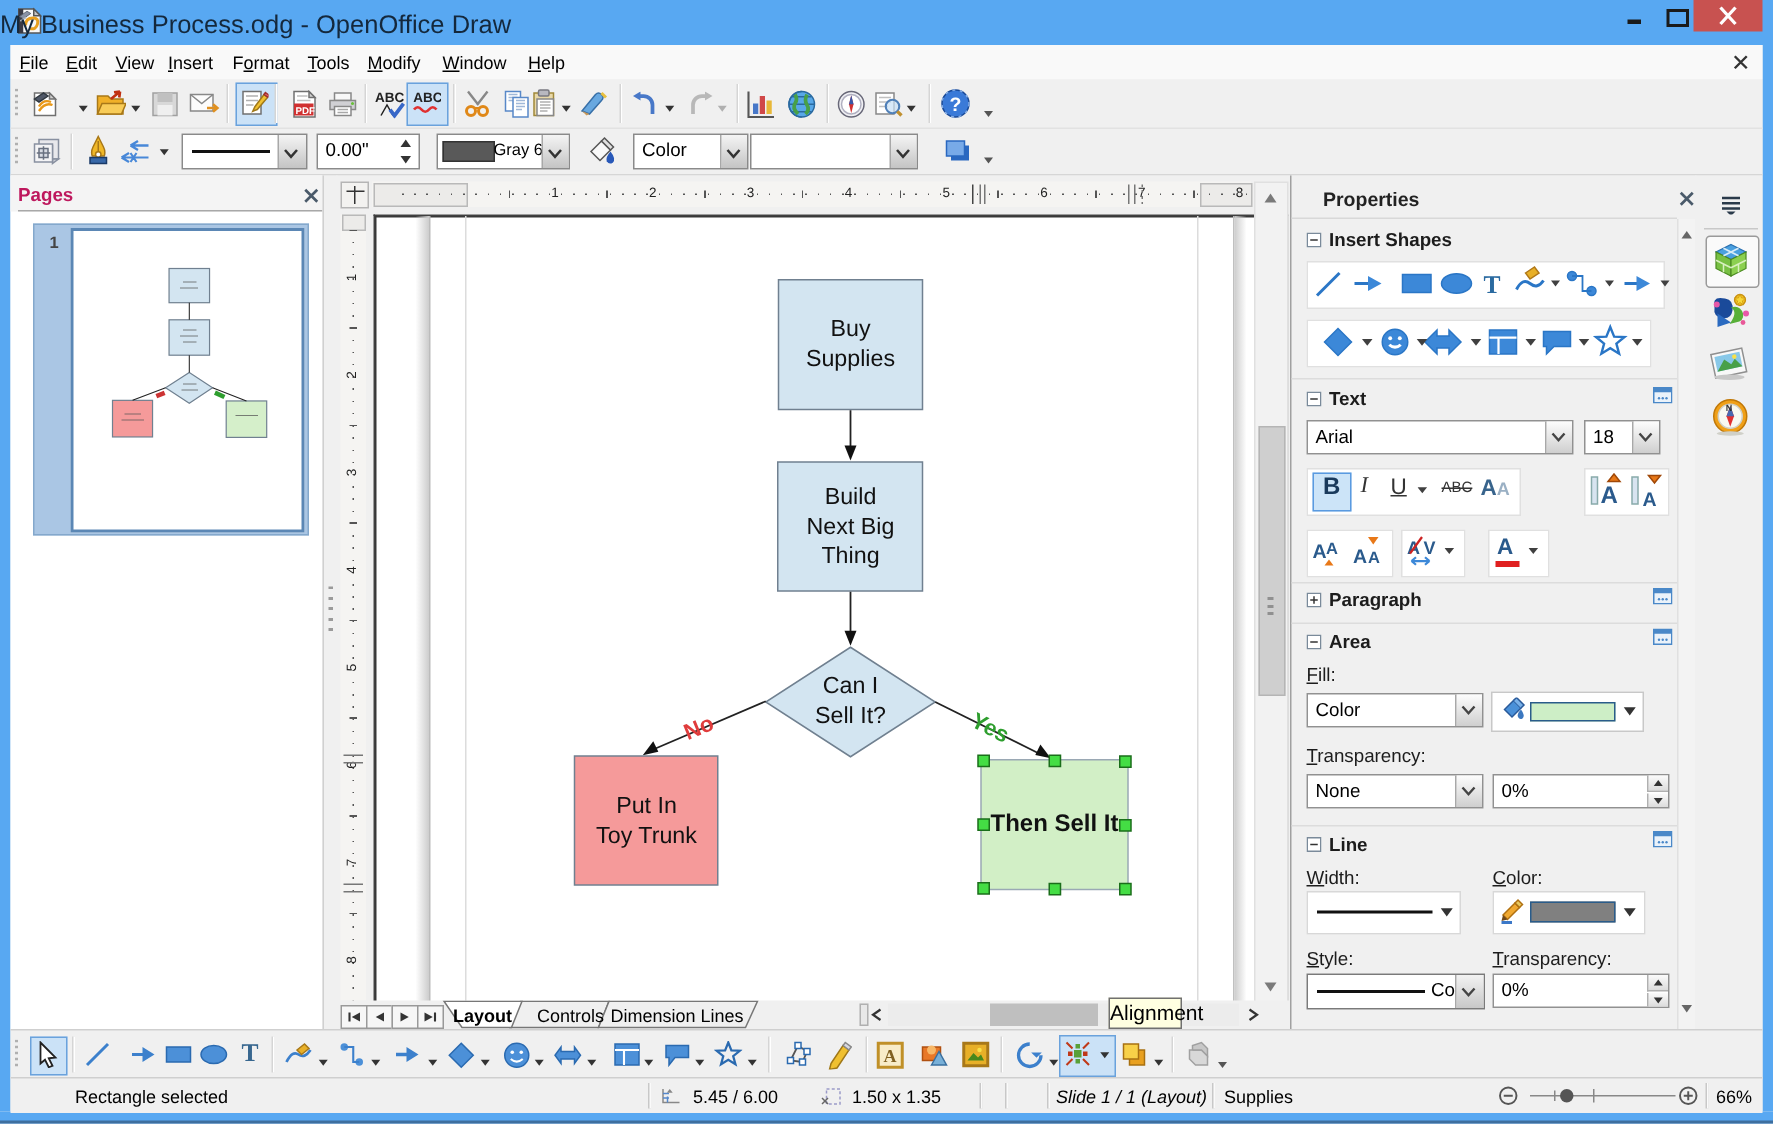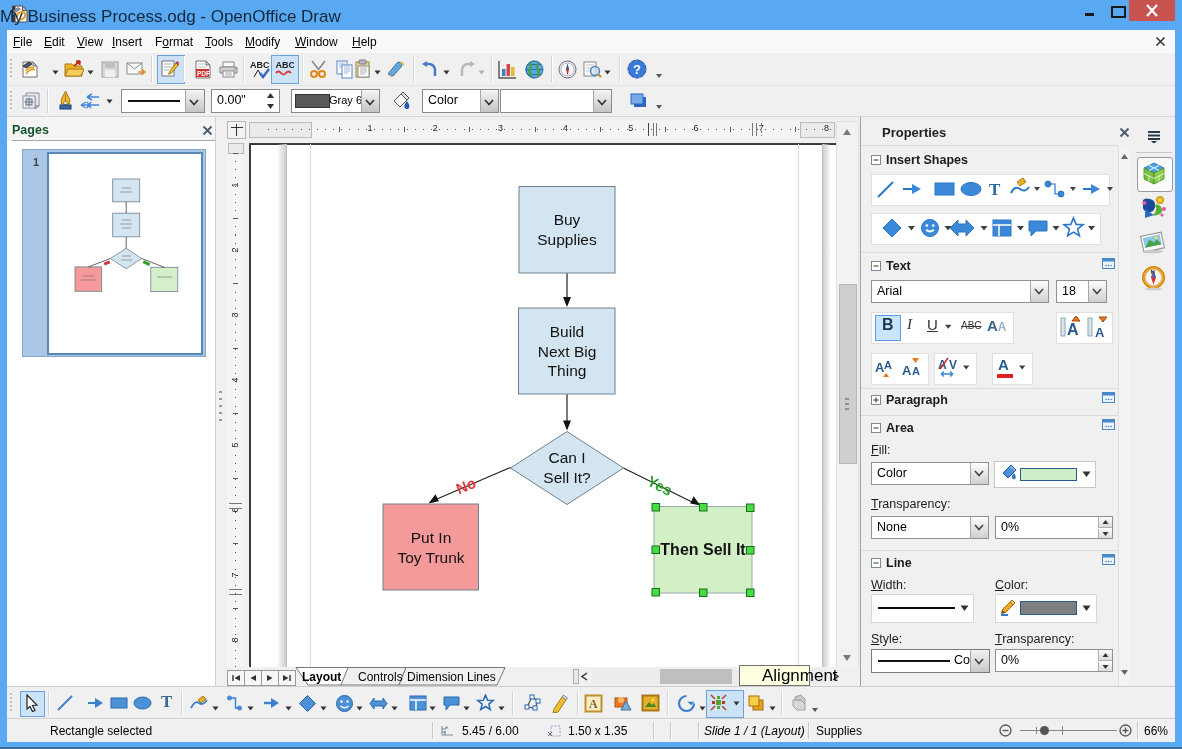--- a/index.html
+++ b/index.html
@@ -285,21 +285,21 @@
       <rect x="5" y="5" width="12" height="10" fill="#2a68c0"></rect>
       <rect x="2" y="2" width="12" height="10" fill="#78aae8" stroke="#2a68c0"></rect>
     </svg>
   <svg class="abs" style="left:648px;top:18px;" width="8" height="6">
       <path d="M1 1 h6 L4 5 Z" fill="#555"></path>
     </svg>
 </div>
 
 <div class="abs" id="pagespanel" style="left:7px;top:117px;width:208px;height:569px;background:#fff;">
   <div class="abs" style="left:0;top:0;width:208px;height:24px;background:#f4f4f4;"></div>
-  <div class="abs" style="left:5px;top:6px;font-size:12.5px;font-weight:bold;color:#14532d;">Pages</div>
+  <div class="abs" style="left:5px;top:6px;font-size:12.5px;font-weight:bold;color:#be185d;">Pages</div>
   <svg class="abs" style="left:195px;top:8px;" width="11" height="11">
       <path d="M1.5 1.5 L9.5 9.5 M9.5 1.5 L1.5 9.5" stroke="#4a5a6a" stroke-width="1.8"></path>
     </svg>
   <div class="abs" style="left:5px;top:23px;width:203px;height:1px;background:#a8a8a8;"></div>
   <div class="abs" style="left:15px;top:32px;width:182px;height:206px;background:#aac6e4;border:1px solid #84a8cc;"></div>
   <div class="abs" style="left:40px;top:35px;width:152px;height:199px;background:#fff;border:2px solid #5b87b5;"></div>
   <div class="abs" style="left:26px;top:39px;font-size:11px;font-weight:bold;color:#444;">1</div>
   <svg class="abs" style="left:0;top:0;" width="208" height="250" viewBox="0 0 208 250">
     <g stroke="#708090" stroke-width="0.8">
       <rect x="105.7" y="62" width="27" height="22.8" fill="#d3e5f1"></rect>
@@ -476,21 +476,21 @@
     <svg class="abs" style="left:356px;top:5px;" width="10" height="9">
         <path d="M7 1 L2 4.5 L7 8" stroke="#333" stroke-width="1.5" fill="none"></path>
       </svg>
     <div class="abs" style="left:368px;top:2px;width:234px;height:15px;background:#ececec;"></div>
       <div class="abs" style="left:436px;top:2px;width:72px;height:15px;background:#bfbfbf;"></div>
     <svg class="abs" style="left:606px;top:5px;" width="10" height="9">
         <path d="M3 1 L8 4.5 L3 8" stroke="#333" stroke-width="1.5" fill="none"></path>
       </svg>
   </div>
 
-  <div class="abs" style="left:515px;top:548px;width:47px;height:19px;background:#ffffe1;border:1px solid #707070;font-size:17px;color:#000;text-align:center;line-height:19px;z-index:50;padding-left:22px;">Alignment</div>
+  <div class="abs" style="left:515px;top:548px;width:47px;height:19px;background:#ffffe1;border:1px solid #707070;font-size:14px;color:#000;text-align:center;line-height:19px;z-index:50;">Alignment</div>
 </div>
 
 <div class="abs" id="propspanel" style="left:860px;top:117px;width:270px;height:569px;background:#f0f0f0;border-left:1px solid #a0a0a0;font-family:'Liberation Sans',sans-serif;">
   <div class="abs" style="left:21px;top:8px;font-size:13px;font-weight:bold;color:#222;">Properties</div>
   <svg class="abs" style="left:258px;top:10px;" width="11" height="11">
       <path d="M1.5 1.5 L9.5 9.5 M9.5 1.5 L1.5 9.5" stroke="#4a5a6a" stroke-width="1.8"></path>
     </svg>
 
   <div class="abs" style="left:257px;top:29px;width:12px;height:540px;background:#f3f3f3;border-left:1px solid #e0e0e0;"></div>
   <svg class="abs" style="left:259px;top:36px;" width="9" height="7">

